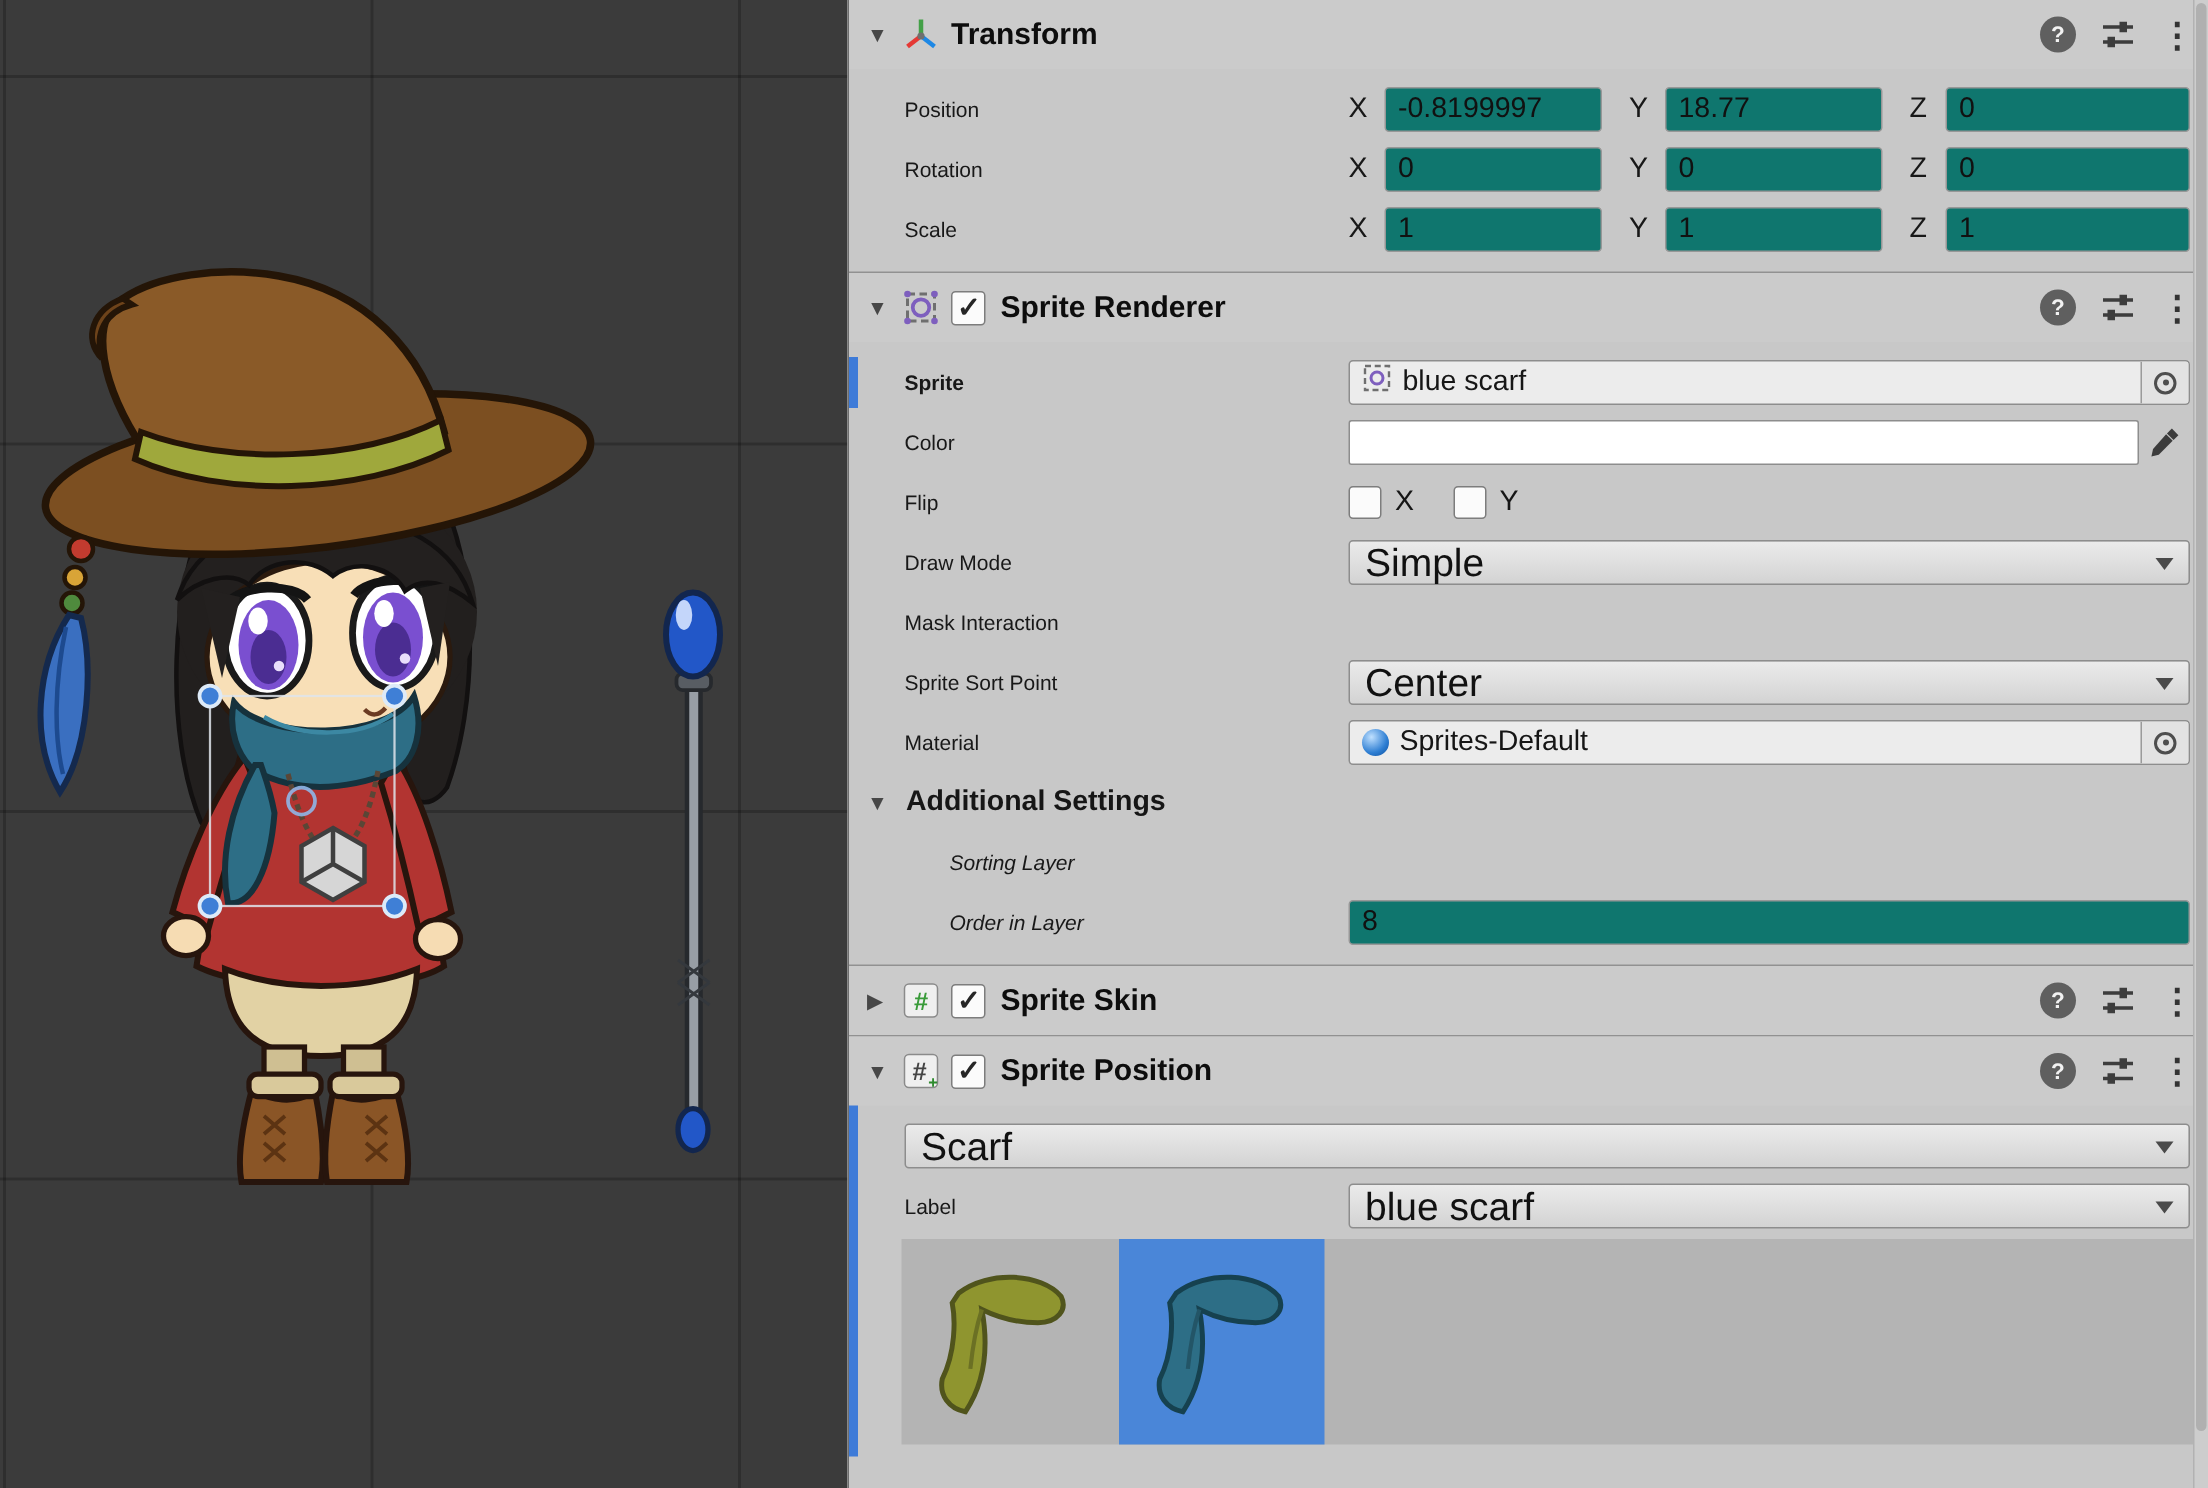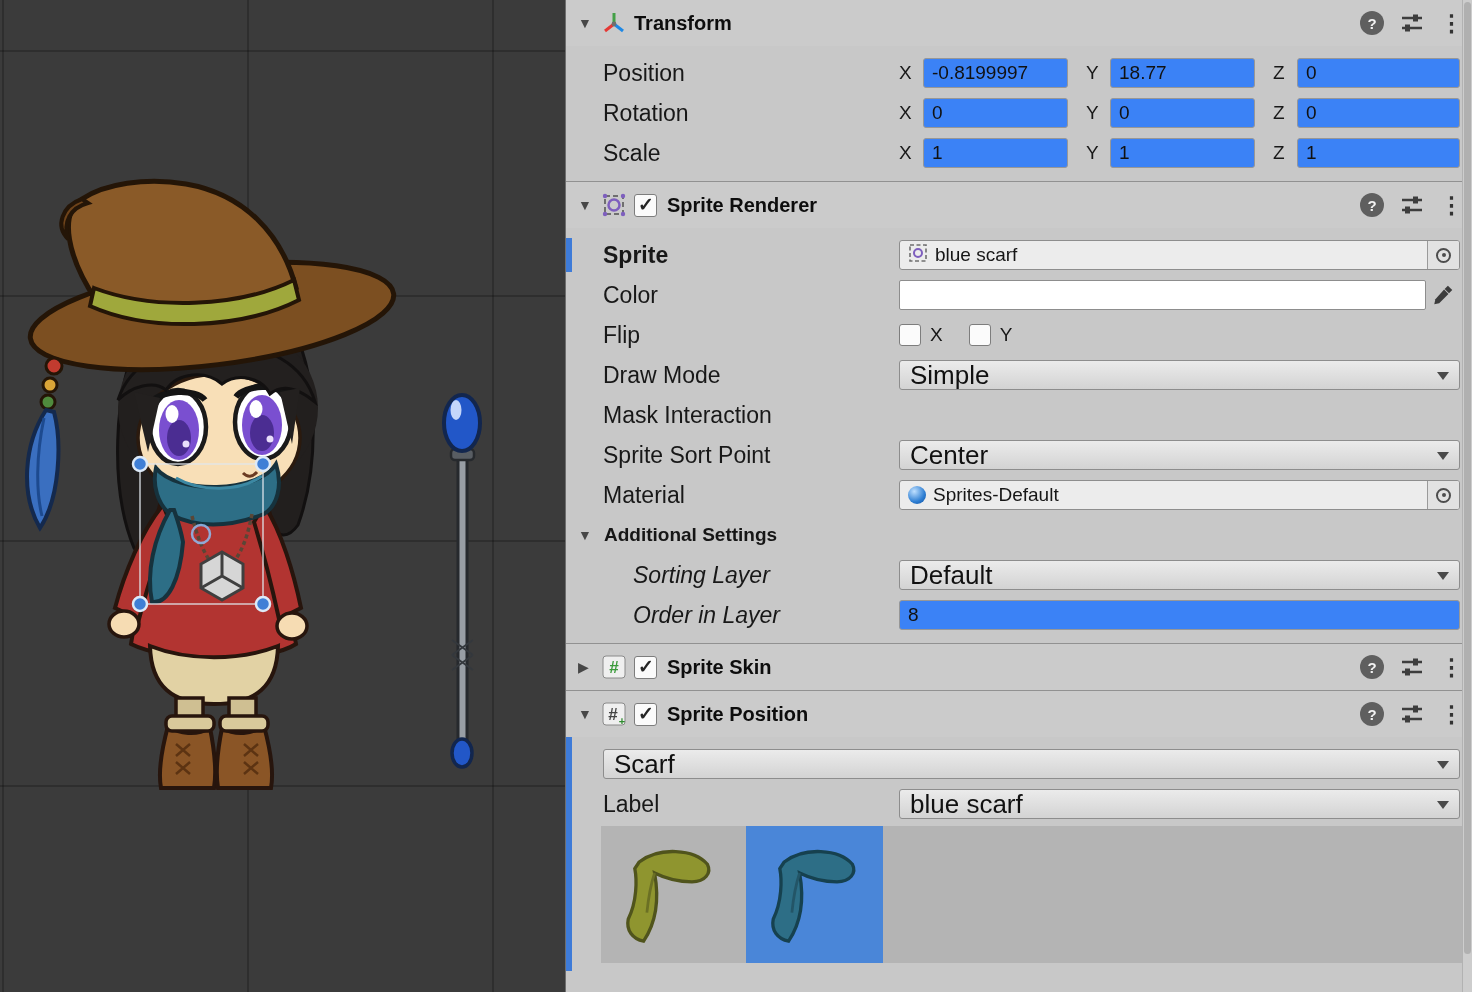--- a/index.html
+++ b/index.html
@@ -42,34 +42,34 @@
     width:24px; height:24px; border-radius:50%; background:#5f5f5f; color:#f2f2f2;
     font-size:15px; font-weight:bold; display:flex; align-items:center; justify-content:center;
     margin-left:16px;
   }
   .presets { margin-left:16px; display:flex; align-items:center; }
   .kebab { margin-left:16px; font-size:23px; color:#333; width:16px; text-align:center; font-weight:bold; line-height:1; }
 
   .comp-body { padding:7px 0 8px 0; }
 
   .row { display:flex; align-items:center; height:40px; padding-left:37px; padding-right:12px; position:relative; }
-  .row-label { flex:0 0 296px; font-size:23px; color:#181818; }
+  .row-label { flex:0 0 296px; font-size:14px; color:#181818; }
   .row.sub .row-label { flex-basis:296px; padding-left:30px;font-style:italic; }
   .bold-label { font-weight:bold; }
   .row-value { flex:1; display:flex; align-items:center; }
 
   .override::before, .override-body::before {
     content:""; position:absolute; left:0; top:3px; bottom:3px; width:6px; background:#3e7bd8;
   }
   .override-body { position:relative; }
   .override-body::before { top:0; bottom:0; }
 
   
   .field {
-    background:#3b82f6; border:1px solid #979797; border-radius:3px; height:30px;
+    background:#0f766e; border:1px solid #979797; border-radius:3px; height:30px;
     display:flex; align-items:center; padding:0 8px; font-size:19px; color:#111;
     white-space:nowrap; overflow:hidden;
   }
   .vec { flex:1; display:flex; align-items:center; }
   .axis { flex:0 0 24px; font-size:19px; color:#181818; }
   .vfield { flex:1; margin-right:18px; }
   .vec .group:last-child .vfield { margin-right:0; }
   .group { display:flex; align-items:center; flex:1; }
 
   .dropdown {
@@ -375,21 +375,20 @@
                 <span class="picker-circle"></span>
               </span>
           </div>
         </div>
         <div class="row fold-row">
           <span class="fold">▼</span>
           <span class="bold-label">Additional Settings</span>
         </div>
         <div class="row sub">
           <span class="row-label">Sorting Layer</span>
-          <div class="dropdown">Default</div>
         </div>
         <div class="row sub">
           <span class="row-label">Order in Layer</span>
           <div class="field" style="flex:1">8</div>
         </div>
       </div>
     </div>
 
     <div class="component">
       <div class="comp-header">

